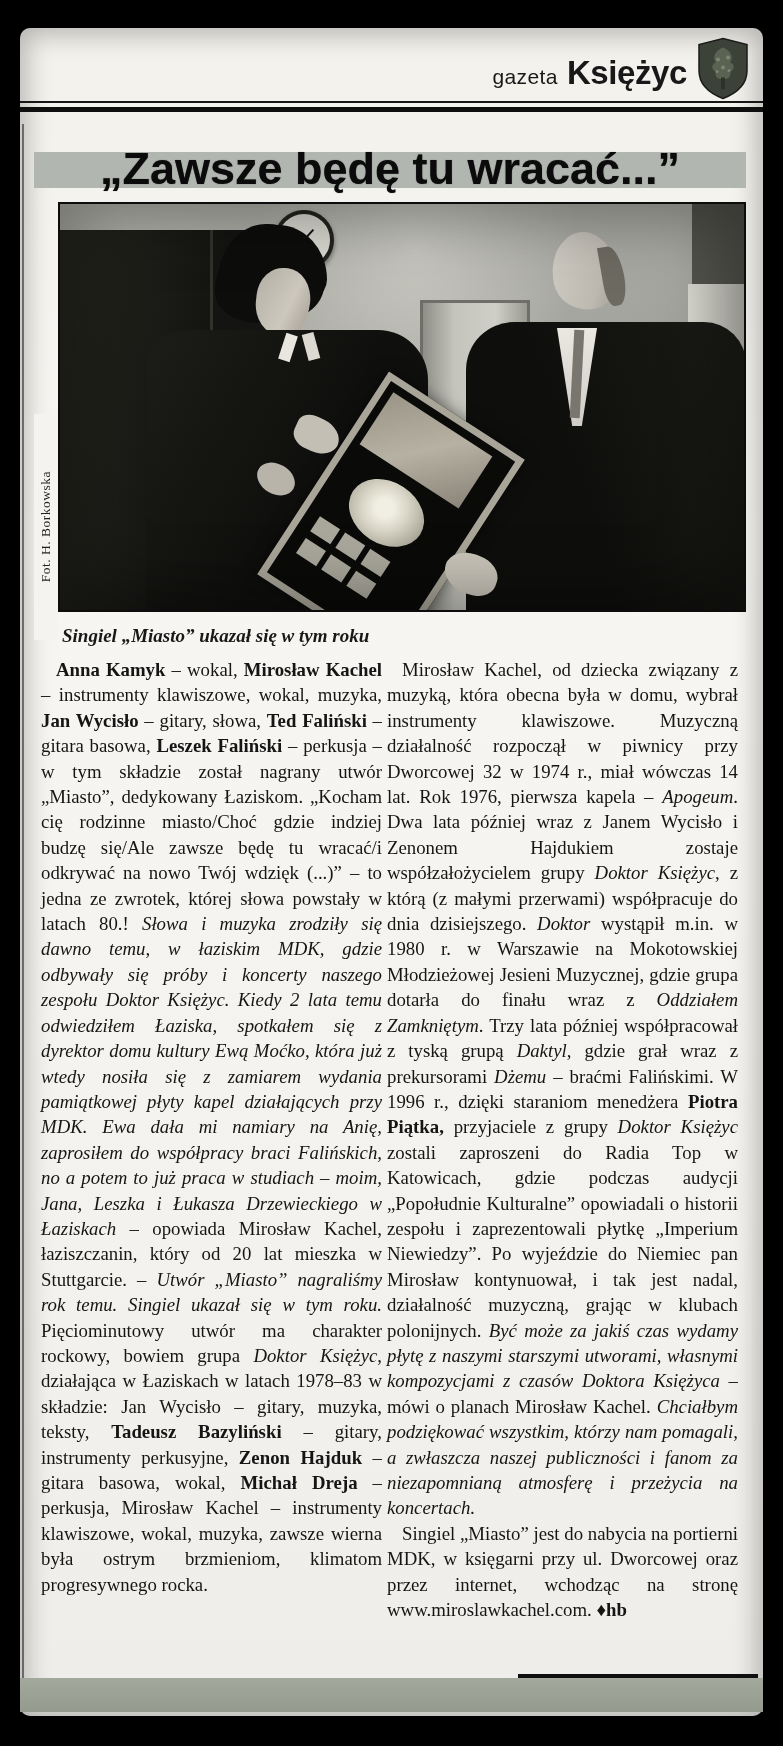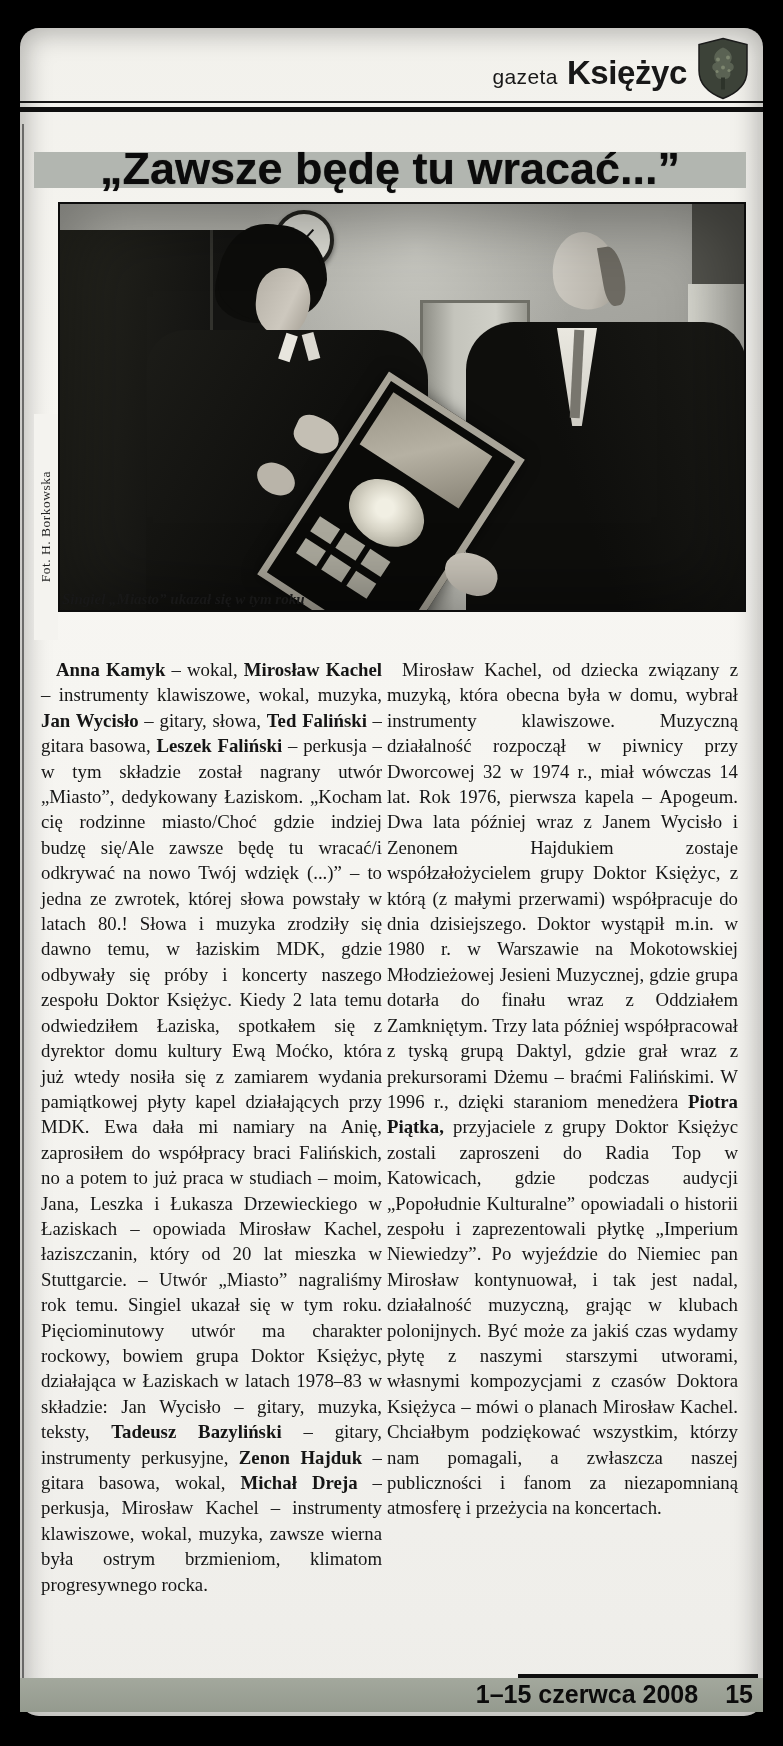--- a/index.html
+++ b/index.html
@@ -1,20 +1,20 @@
 <!DOCTYPE html>
 <html><head>
 <meta charset="utf-8">
 <style>
   html,body{margin:0;padding:0}
   body{width:783px;height:1746px;background:#000;position:relative;overflow:hidden;
        font-family:"Liberation Serif",serif;-webkit-font-smoothing:antialiased}
   .page{position:absolute;left:20px;top:28px;width:743px;height:1688px;
         background:linear-gradient(180deg,#f2f1ec,#f7f6f2 30%,#f3f2ee 72%,#eeede9);
-        border-radius:19px;box-shadow:inset 0 0 26px 6px rgba(0,0,0,.26),0 0 22px 14px #000}
+        border-radius:10px;box-shadow:inset 0 0 26px 6px rgba(0,0,0,.26),0 0 22px 14px #000}
   
   .masthead{position:absolute;top:26px;right:76px;display:flex;align-items:baseline;gap:9px;
             font-family:"Liberation Sans",sans-serif;color:#181818;white-space:nowrap}
   .masthead .prefix{font-size:21px;letter-spacing:.4px}
   .masthead .name{font-size:33px;font-weight:700;letter-spacing:-.4px}
   .logo{position:absolute;top:9px;right:15px;width:50px;height:63px}
   .rule-a{position:absolute;left:0;top:73px;width:100%;height:2px;background:#161616}
   .rule-b{position:absolute;left:0;top:79px;width:100%;height:5px;background:#0e0e0e}
   .left-rule{position:absolute;left:2px;top:96px;width:2px;height:1554px;background:rgba(40,40,40,.6)}
   
@@ -74,28 +74,28 @@
   .hand2{left:384px;top:350px;width:54px;height:40px;background:#cac5ba;
          border-radius:50% 50% 45% 55%;transform:rotate(20deg)}
   .hand3{left:196px;top:260px;width:40px;height:30px;background:#b9b4a9;
          border-radius:50%;transform:rotate(30deg)}
   .photo-vignette{inset:0;box-shadow:inset 0 0 64px 16px rgba(0,0,0,.35)}
   
   .credit{position:absolute;left:14px;top:386px;width:24px;height:226px;background:#f4f3ef;
           display:flex;align-items:center;justify-content:center}
   .credit span{writing-mode:vertical-rl;transform:rotate(180deg);font-size:13.5px;color:#1f1f1f;
           letter-spacing:.5px;white-space:nowrap}
-  .caption{position:absolute;left:42px;top:563px;font-style:italic;font-weight:700;font-size:15px;color:#181818}
+  .caption{position:absolute;left:42px;top:597px;font-style:italic;font-weight:700;font-size:19px;color:#181818}
   
   .columns{position:absolute;left:21px;top:629px;width:707px;display:flex;gap:5px}
   .col{text-align:justify;font-size:18.8px;line-height:25.4px;color:#151515}
   .col-left{width:341px}
   .col-right{width:351px}
   .para{margin:0;text-indent:15px}
-  .b{font-weight:700}.i{}
+  .b{font-weight:700}.i{font-style:italic}
   
   .footer{position:absolute;left:0;top:1650px;width:100%;height:34px;
           background:linear-gradient(180deg,#a3a89d,#949a8e)}
   .footer-line{position:absolute;right:5px;top:-4px;width:240px;height:4px;background:#0f0f0f}
   .footer-text{position:absolute;right:10px;top:2px;font-family:"Liberation Sans",sans-serif;
           font-weight:700;font-size:25px;color:#0c0c0c;display:flex;gap:27px;white-space:nowrap}
 </style>
 </head>
 <body>
 
@@ -167,24 +167,21 @@
   </div>
 
   <div class="caption">Singiel „Miasto” ukazał się w tym roku</div>
 
   <div class="columns">
     <div class="col col-left">
       <p class="para"><span class="b">Anna Kamyk</span><span> – wokal, </span><span class="b">Mirosław Kachel</span><span> – instrumenty klawiszowe, wokal, muzyka, </span><span class="b">Jan Wycisło</span><span> – gitary, słowa, </span><span class="b">Ted Faliński</span><span> – gitara basowa, </span><span class="b">Leszek Faliński</span><span> – perkusja – w tym składzie został nagrany utwór „Miasto”, dedykowany Łaziskom. „Kocham cię rodzinne miasto/Choć gdzie indziej budzę się/Ale zawsze będę tu wracać/i odkrywać na nowo Twój wdzięk (...)” – to jedna ze zwrotek, której słowa powstały w latach 80.! </span><span class="i">Słowa i muzyka zrodziły się dawno temu, w łaziskim MDK, gdzie odbywały się próby i koncerty naszego zespołu Doktor Księżyc. Kiedy 2 lata temu odwiedziłem Łaziska, spotkałem się z dyrektor domu kultury Ewą Moćko, która już wtedy nosiła się z zamiarem wydania pamiątkowej płyty kapel działających przy MDK. Ewa dała mi namiary na Anię, zaprosiłem do współpracy braci Falińskich, no a potem to już praca w studiach – moim, Jana, Leszka i Łukasza Drzewieckiego w Łaziskach</span><span> – opowiada Mirosław Kachel, łaziszczanin, który od 20 lat mieszka w Stuttgarcie. – </span><span class="i">Utwór „Miasto” nagraliśmy rok temu. Singiel ukazał się w tym roku.</span><span> Pięciominutowy utwór ma charakter rockowy, bowiem grupa </span><span class="i">Doktor Księżyc</span><span>, działająca w Łaziskach w latach 1978–83 w składzie: Jan Wycisło – gitary, muzyka, teksty, </span><span class="b">Tadeusz Bazyliński</span><span> – gitary, instrumenty perkusyjne, </span><span class="b">Zenon Hajduk</span><span> – gitara basowa, wokal, </span><span class="b">Michał Dreja</span><span> – perkusja, Mirosław Kachel – instrumenty klawiszowe, wokal, muzyka, zawsze wierna była ostrym brzmieniom, klimatom progresywnego rocka.</span></p>
     </div>
     <div class="col col-right">
       <p class="para"><span>Mirosław Kachel, od dziecka związany z muzyką, która obecna była w domu, wybrał instrumenty klawiszowe. Muzyczną działalność rozpoczął w piwnicy przy Dworcowej 32 w 1974 r., miał wówczas 14 lat. Rok 1976, pierwsza kapela – </span><span class="i">Apogeum</span><span>. Dwa lata później wraz z Janem Wycisło i Zenonem Hajdukiem zostaje współzałożycielem grupy </span><span class="i">Doktor Księżyc</span><span>, z którą (z małymi przerwami) współpracuje do dnia dzisiejszego. </span><span class="i">Doktor</span><span> wystąpił m.in. w 1980 r. w Warszawie na Mokotowskiej Młodzieżowej Jesieni Muzycznej, gdzie grupa dotarła do finału wraz z </span><span class="i">Oddziałem Zamkniętym</span><span>. Trzy lata później współpracował z tyską grupą </span><span class="i">Daktyl</span><span>, gdzie grał wraz z prekursorami </span><span class="i">Dżemu</span><span> – braćmi Falińskimi. W 1996 r., dzięki staraniom menedżera </span><span class="b">Piotra Piątka,</span><span> przyjaciele z grupy </span><span class="i">Doktor Księżyc</span><span> zostali zaproszeni do Radia Top w Katowicach, gdzie podczas audycji „Popołudnie Kulturalne” opowiadali o historii zespołu i zaprezentowali płytkę „Imperium Niewiedzy”. Po wyjeździe do Niemiec pan Mirosław kontynuował, i tak jest nadal, działalność muzyczną, grając w klubach polonijnych. </span><span class="i">Być może za jakiś czas wydamy płytę z naszymi starszymi utworami, własnymi kompozycjami z czasów Doktora Księżyca</span><span> – mówi o planach Mirosław Kachel. </span><span class="i">Chciałbym podziękować wszystkim, którzy nam pomagali, a zwłaszcza naszej publiczności i fanom za niezapomnianą atmosferę i przeżycia na koncertach.</span></p>
+      <p class="para"><span>Singiel „Miasto” jest do nabycia na portierni MDK, w księgarni przy ul. Dworcowej oraz przez internet, wchodząc na stronę www.miroslawkachel.com. </span><span class="b">♦hb</span></p>
     </div>
   </div>
 
   <div class="footer">
     <div class="footer-line"></div>
-    <div class="footer-text">
-      <span>1–15 czerwca 2008</span>
-      <span>15</span>
-    </div>
   </div>
 
 </div>
 
 </body></html>

